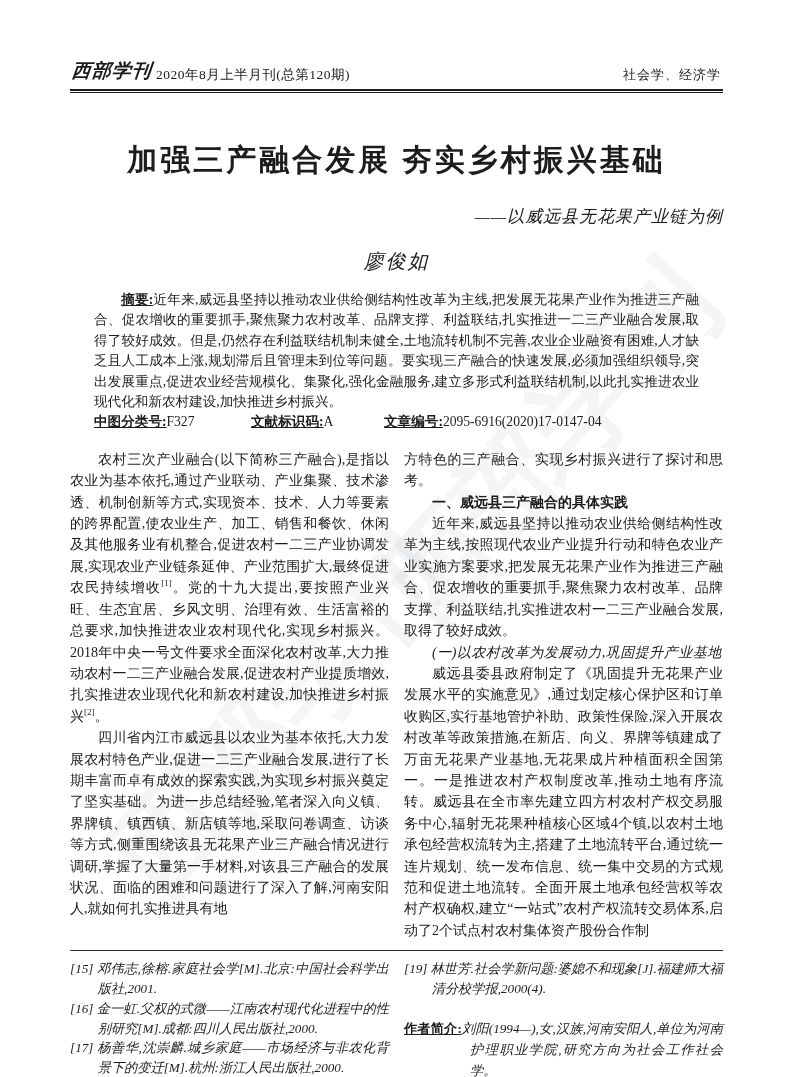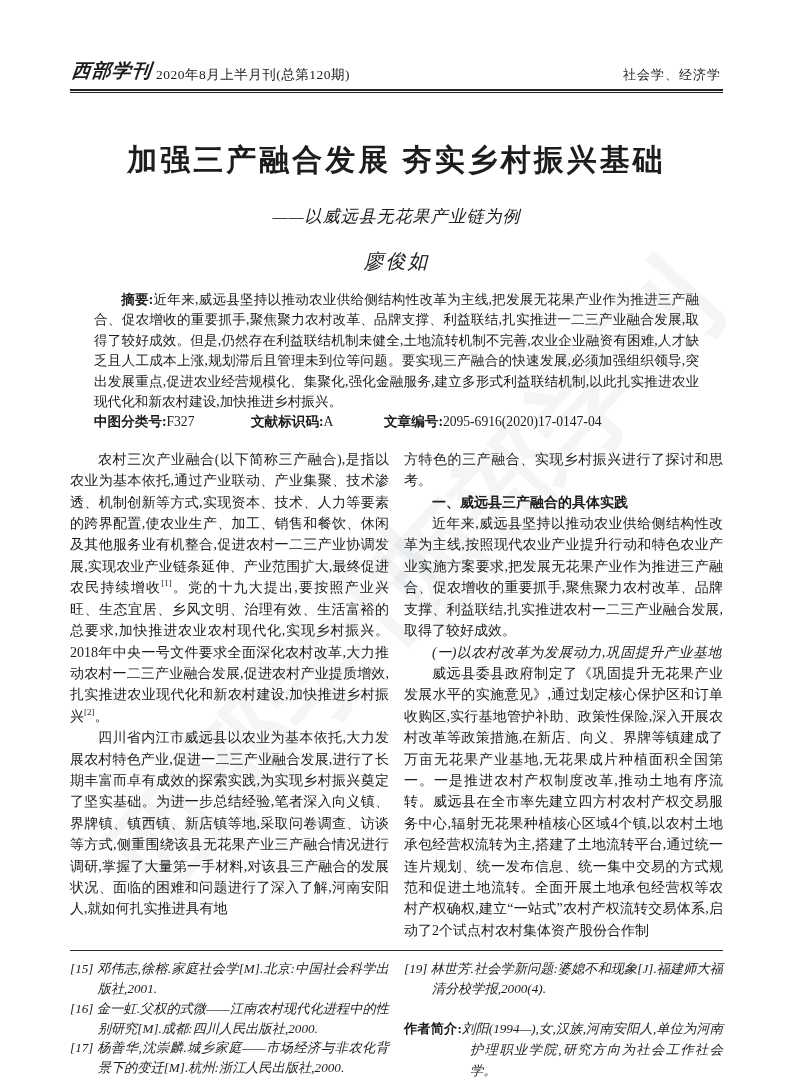--- a/index.html
+++ b/index.html
@@ -30,37 +30,37 @@
     height:4px;
     border-top:2.5px solid #1f1f1f;
     border-bottom:1px solid #1f1f1f;
   }
   
   .title {
     margin-top:47px; text-align:center;
     font-size:30px; font-weight:bold; letter-spacing:3px;
   }
   .subtitle {
-    margin-top:24px; text-align:center;
+    margin-top:24px; text-align:right;
     font-size:17px; font-style:italic; letter-spacing:1px;
   }
   .author {
     margin-top:20px; text-align:center;
     font-size:20px; font-style:italic; letter-spacing:2px;
   }
   
   .abstract {
     margin:15px 24px 0 24px;
     font-size:13.6px; line-height:20.4px;
     text-align:justify; text-indent:2em;
   }
   .meta-line {
     margin:0 24px; font-size:13.6px; line-height:20.4px;
   }
-  .bold { font-weight:bold; }
+  .bold { font-weight:bold;text-decoration:underline; }
   .clc-line { display:flex; }
   .clc-item1 { width:157px; }
   .clc-item2 { width:133px; }
   
   .columns {
     display:flex; gap:15px; margin-top:16px;
   }
   .col { flex:1; font-size:14px; line-height:21.4px; text-align:justify; }
   .col p { text-indent:2em; }
   .col p.cont { text-indent:0; }

